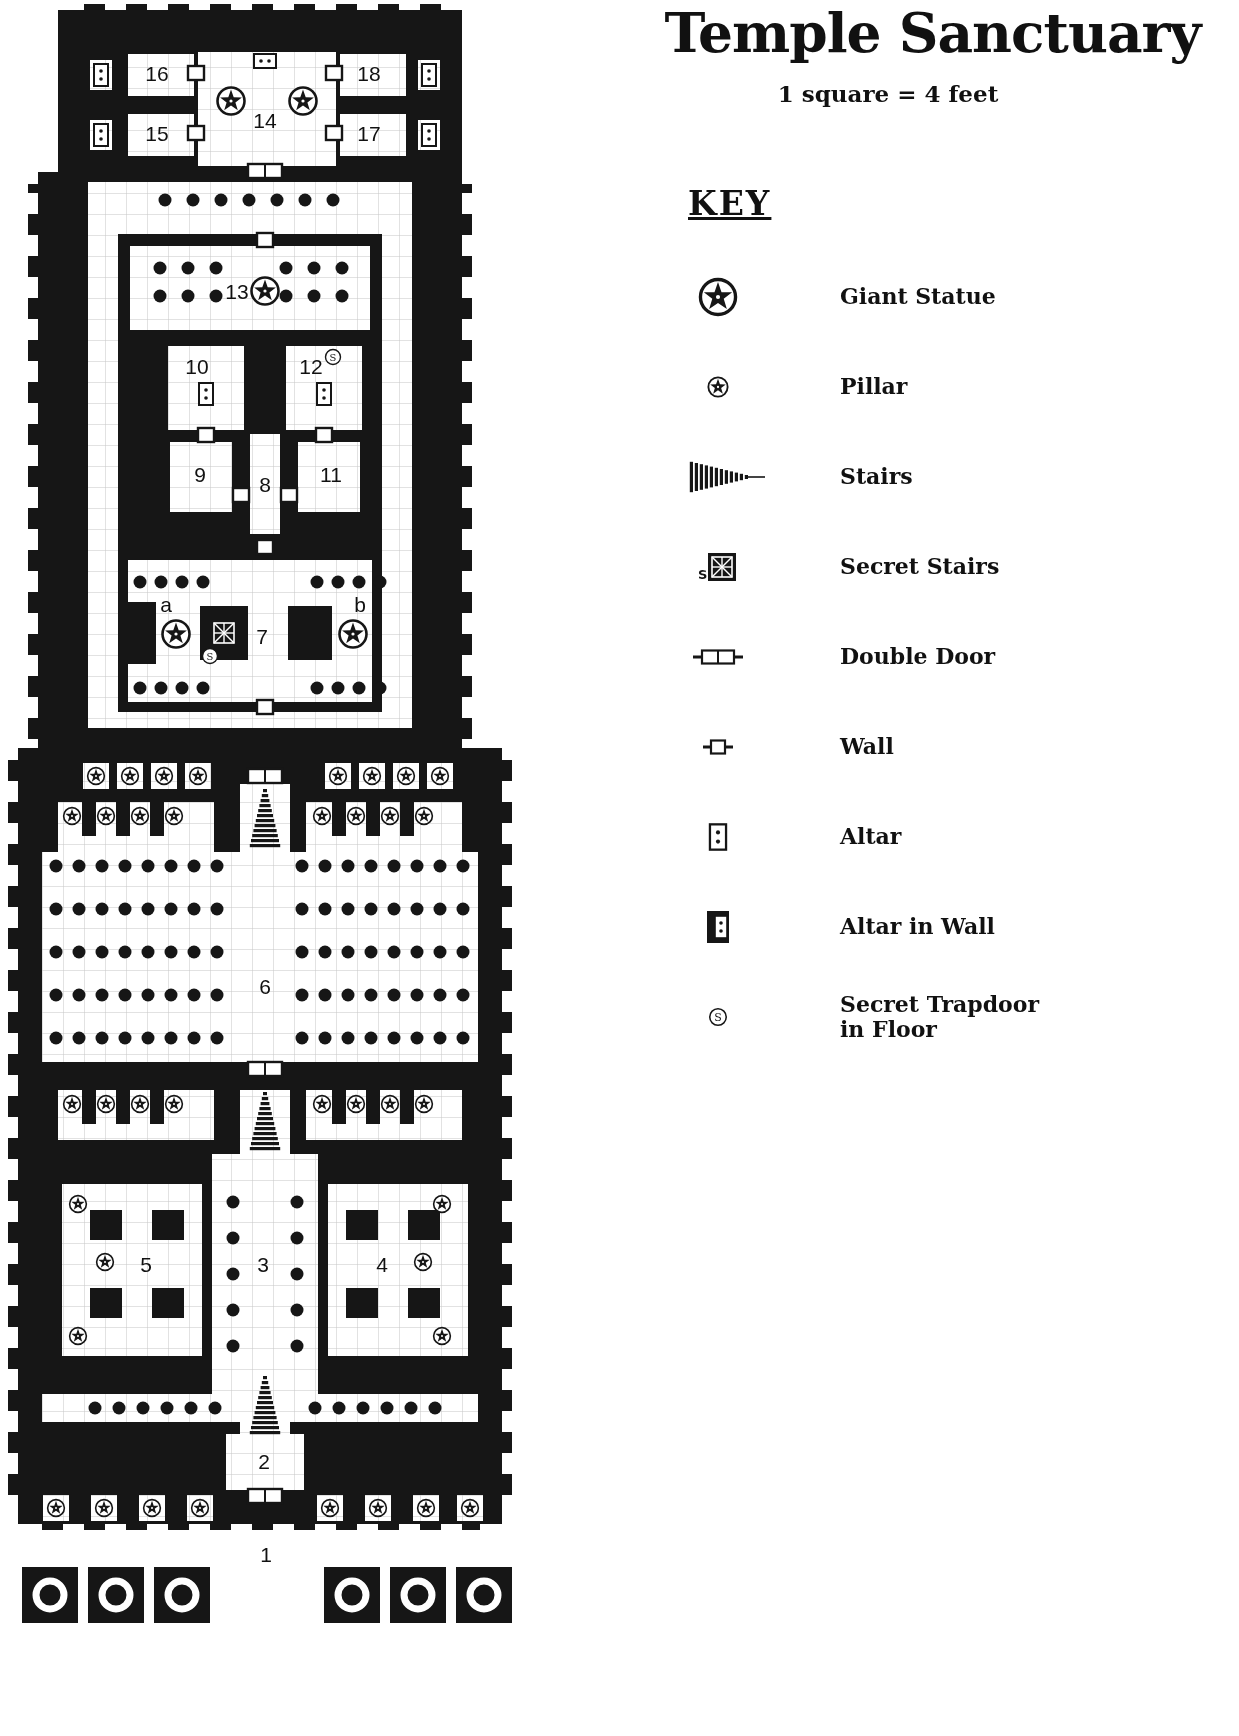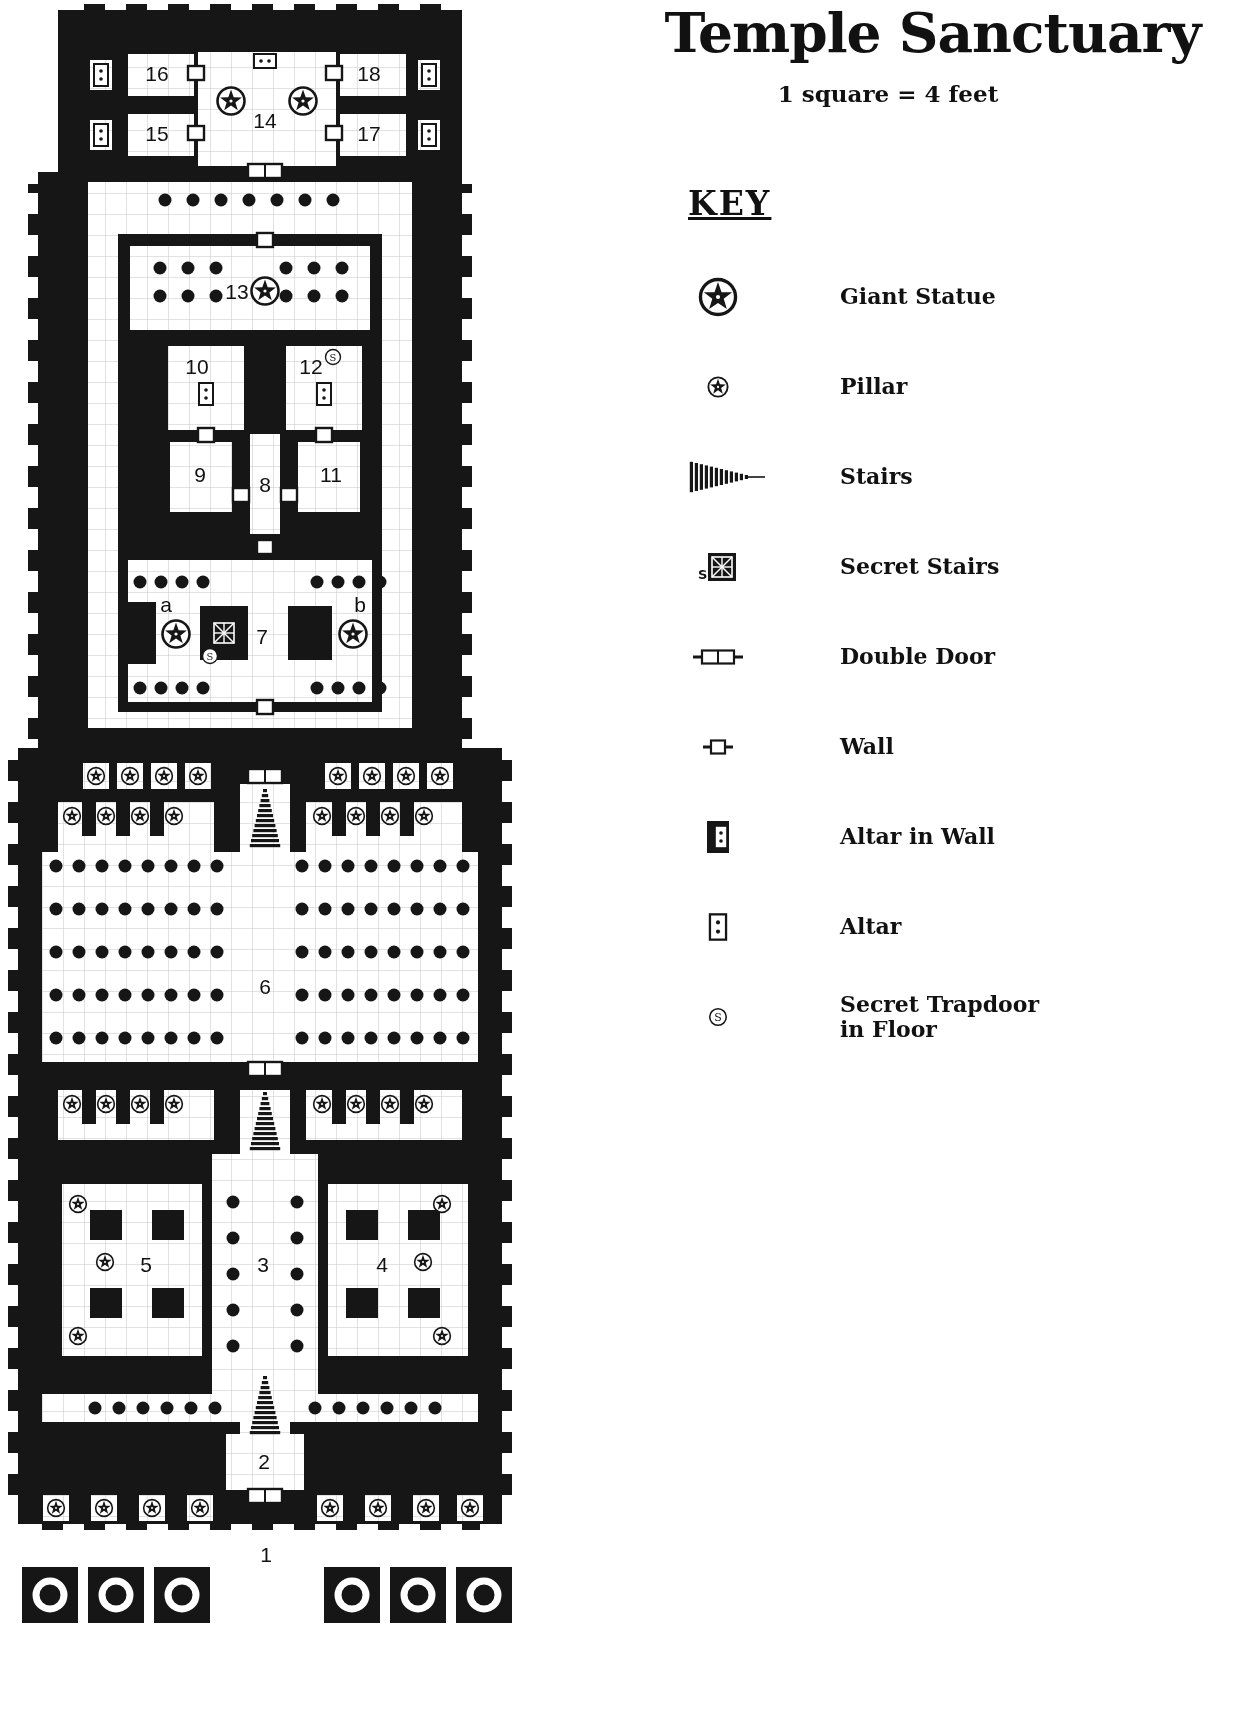--- a/index.html
+++ b/index.html
@@ -531,33 +531,33 @@
             <svg width="100" height="70" viewBox="-50 -35 100 70">
               <use href="#sym-door-leg"></use>
             </svg>
           </span>
         <span class="key-label">Wall</span>
       </div>
 
       <div class="key-row">
         <span class="key-icon">
             <svg width="100" height="70" viewBox="-50 -35 100 70">
+              <use href="#sym-altar-v" transform="scale(1.15)"></use>
+            </svg>
+          </span>
+        <span class="key-label">Altar</span>
+      </div>
+
+      <div class="key-row">
+        <span class="key-icon">
+            <svg width="100" height="70" viewBox="-50 -35 100 70">
               <use href="#sym-altar-wall"></use>
             </svg>
           </span>
         <span class="key-label">Altar in Wall</span>
-      </div>
-
-      <div class="key-row">
-        <span class="key-icon">
-            <svg width="100" height="70" viewBox="-50 -35 100 70">
-              <use href="#sym-altar-v" transform="scale(1.15)"></use>
-            </svg>
-          </span>
-        <span class="key-label">Altar</span>
       </div>
 
       <div class="key-row">
         <span class="key-icon">
             <svg width="100" height="70" viewBox="-50 -35 100 70">
               <use href="#sym-trapdoor" transform="scale(1.1)"></use>
             </svg>
           </span>
         <span class="key-label">Secret Trapdoor
 in Floor</span>

